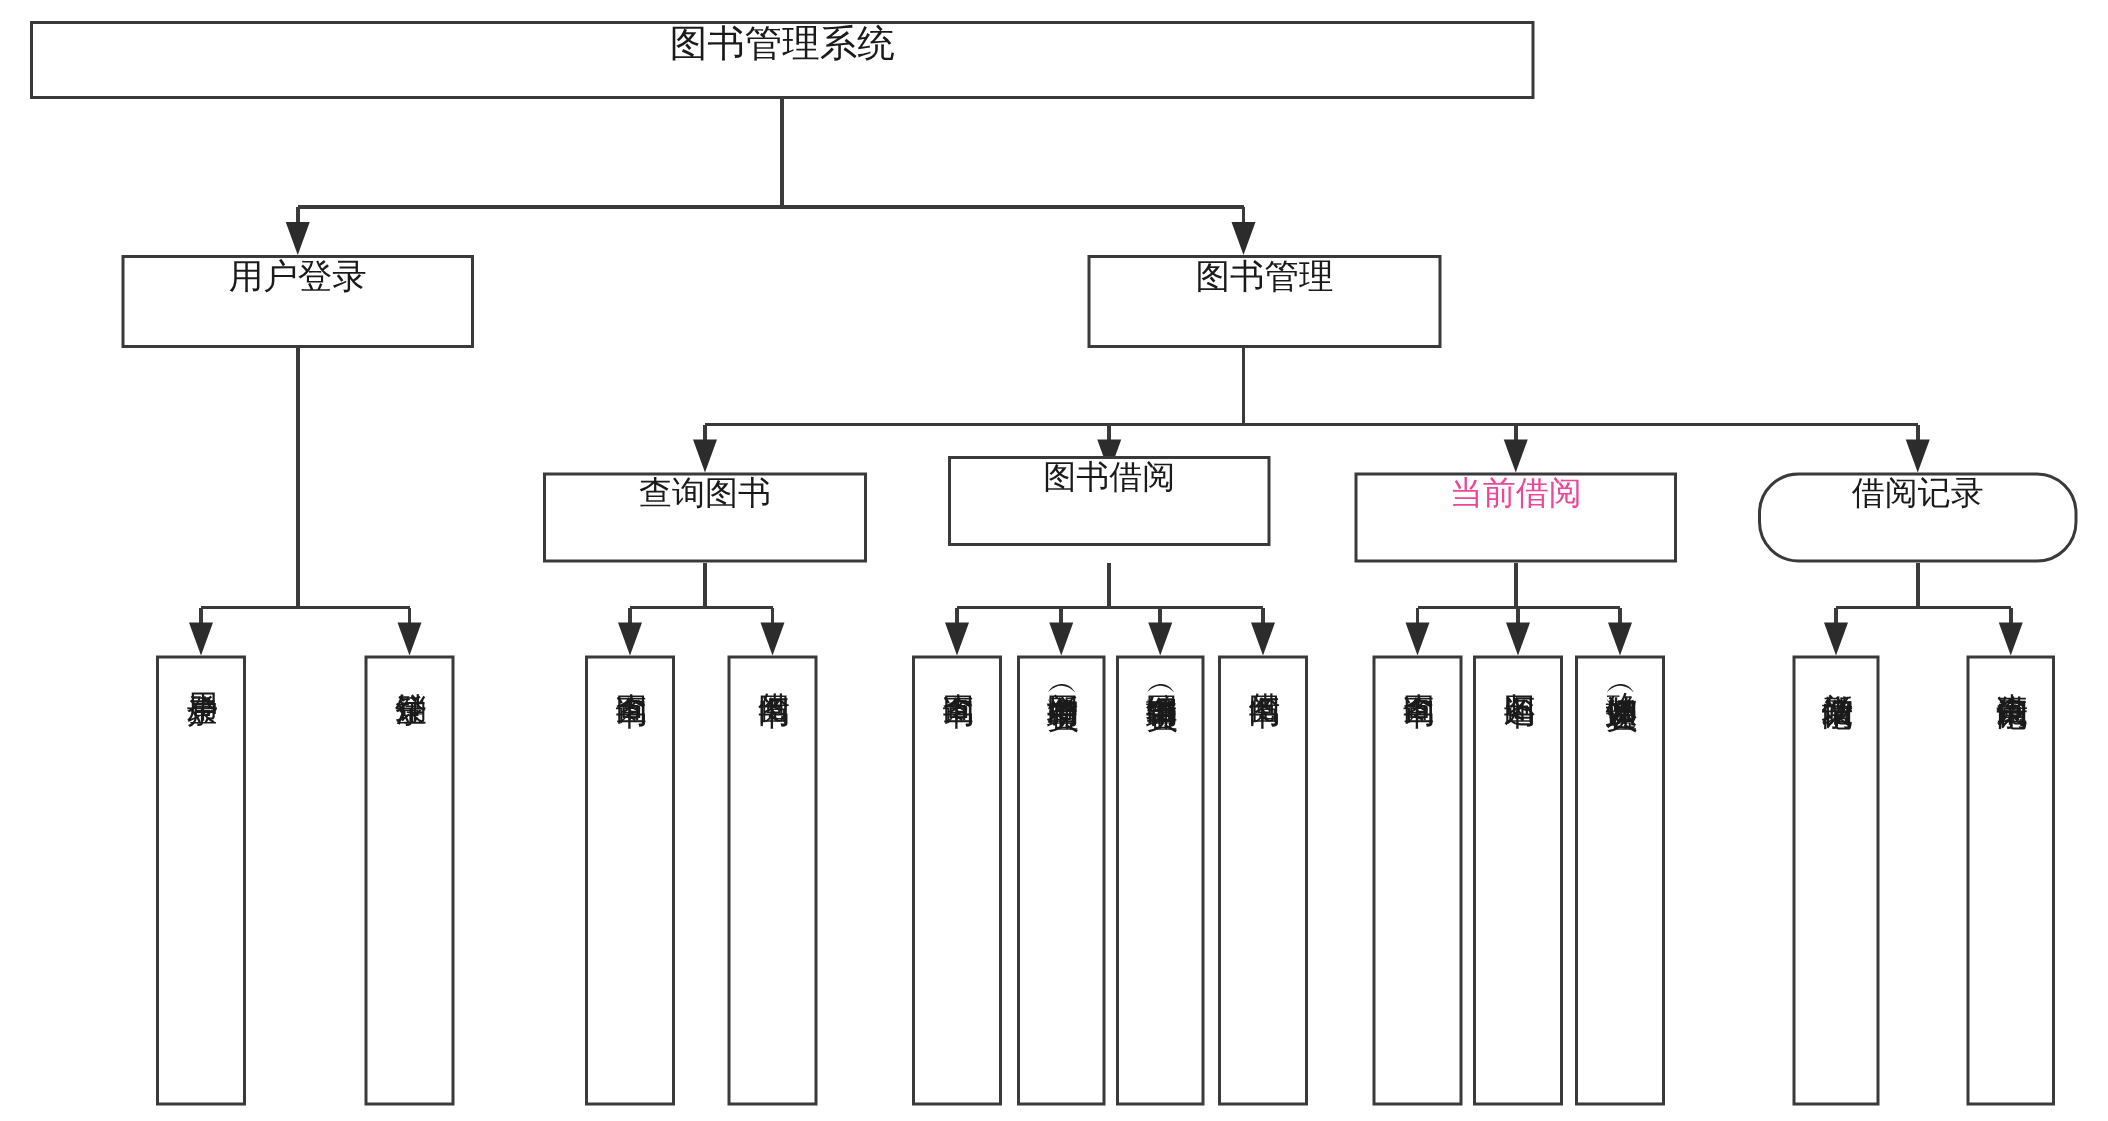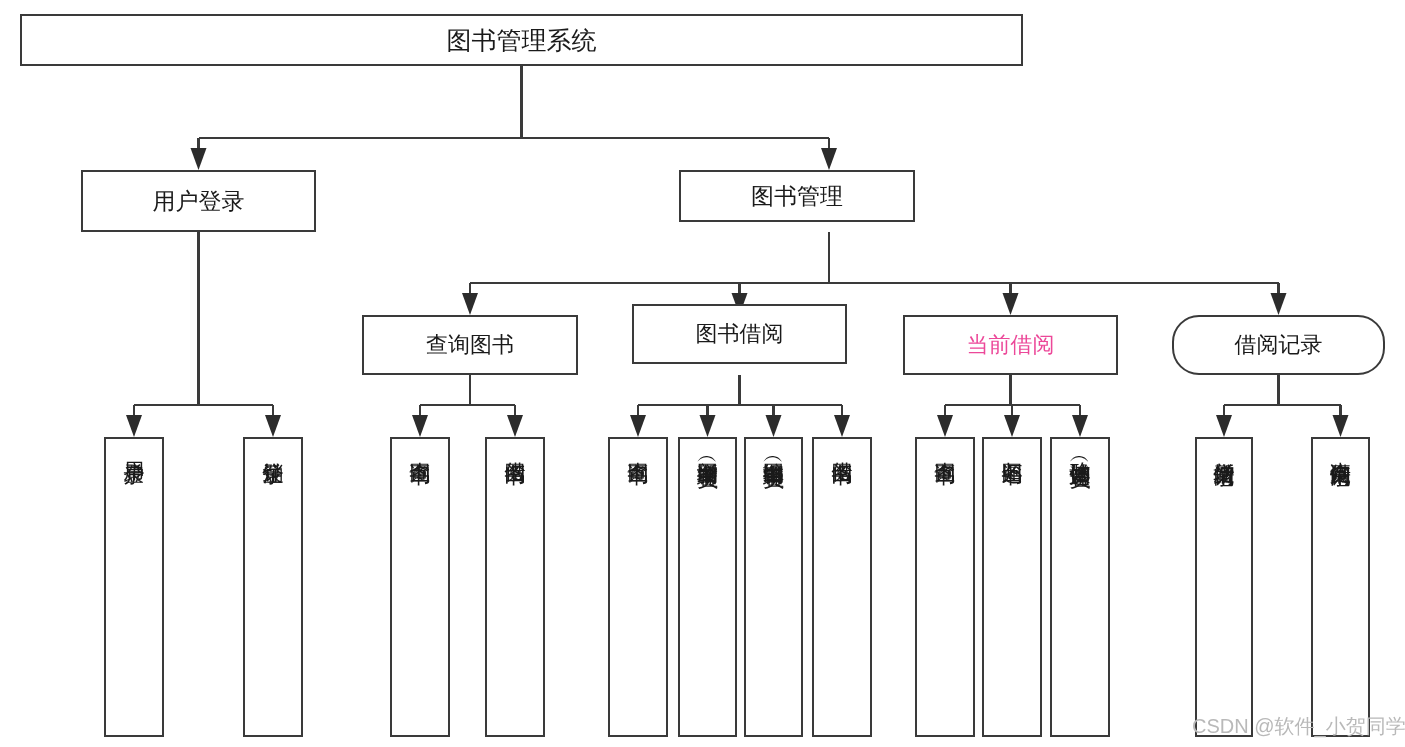--- a/index.html
+++ b/index.html
@@ -24,21 +24,20 @@
     width: 1405px;
     height: 747px;
     pointer-events: none;
   }
   .node {
     position: absolute;
     box-sizing: border-box;
     background: #ffffff;
     border: 2px solid #3a3a3a;
     display: flex;
-    align-items: center;
     justify-content: center;
     color: #1a1a1a;
     line-height: 1.08;
   }
   .node .label {
     display: block;
     text-align: center;
     white-space: pre-line;
   }
   .node.horiz .label {
@@ -124,21 +123,21 @@
       <line x1="1340.5" y1="405" x2="1340.5" y2="417" stroke="#3a3a3a" stroke-width="2.4" shape-rendering="crispEdges"></line>
       <polygon points="1332.5,415 1348.5,415 1340.5,437" fill="#2c2c2c"></polygon>
     </svg>
   <div id="nodes">
       <div class="node horiz lvl0" style="left: 20px; top: 14px; width: 1003px; height: 52px; border-color: rgb(58, 58, 58); color: rgb(26, 26, 26);">
         <span class="label">图书管理系统</span>
       </div>
       <div class="node horiz lvl1" style="left: 81px; top: 170px; width: 235px; height: 62px; border-color: rgb(58, 58, 58); color: rgb(26, 26, 26);">
         <span class="label">用户登录</span>
       </div>
-      <div class="node horiz lvl1" style="left: 679px; top: 170px; width: 236px; height: 52px; border-color: rgb(58, 58, 58); color: rgb(26, 26, 26);">
+      <div class="node horiz lvl1" style="left: 725px; top: 170px; width: 236px; height: 62px; border-color: rgb(58, 58, 58); color: rgb(26, 26, 26);">
         <span class="label">图书管理</span>
       </div>
       <div class="node horiz lvl2" style="left: 362px; top: 315px; width: 216px; height: 60px; border-color: rgb(58, 58, 58); color: rgb(26, 26, 26);">
         <span class="label">查询图书</span>
       </div>
       <div class="node horiz lvl2" style="left: 632px; top: 304px; width: 215px; height: 60px; border-color: rgb(58, 58, 58); color: rgb(26, 26, 26);">
         <span class="label">图书借阅</span>
       </div>
       <div class="node horiz lvl2" style="left: 903px; top: 315px; width: 215px; height: 60px; border-color: rgb(58, 58, 58); color: #ec4899;">
         <span class="label">当前借阅</span>
@@ -179,14 +178,13 @@
       <div class="node vert leaf" style="left: 1050px; top: 437px; width: 60px; height: 300px; border-color: rgb(58, 58, 58); color: rgb(26, 26, 26);">
         <span class="label">确认归还（管理员）</span>
       </div>
       <div class="node vert leaf" style="left: 1195px; top: 437px; width: 58px; height: 300px; border-color: rgb(58, 58, 58); color: rgb(26, 26, 26);">
         <span class="label">新增借阅记录</span>
       </div>
       <div class="node vert leaf" style="left: 1311px; top: 437px; width: 59px; height: 300px; border-color: rgb(58, 58, 58); color: rgb(26, 26, 26);">
         <span class="label">查询借阅记录</span>
       </div>
     </div>
-  <div class="watermark" style="left: 1192px; top: 713px; color: rgb(185, 185, 185);">CSDN @软件_小贺同学</div>
 </div>
 
 </body></html>

